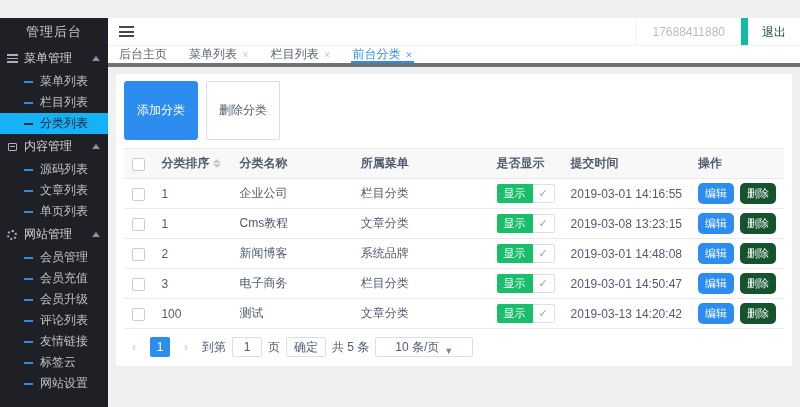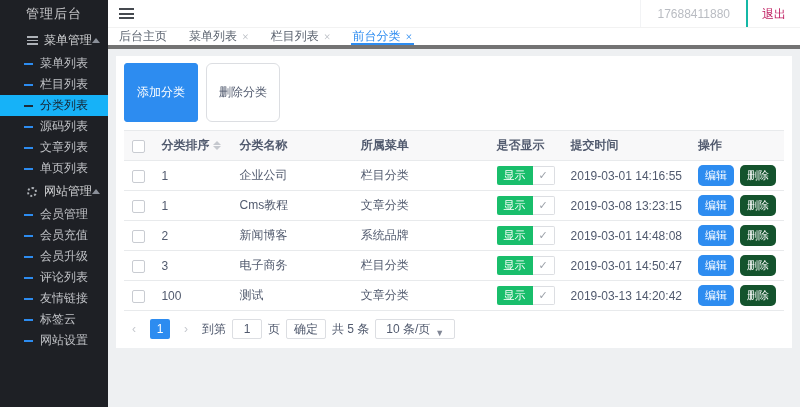--- a/index.html
+++ b/index.html
@@ -1,58 +1,58 @@
 <!DOCTYPE html>
 <html><head>
 <meta charset="utf-8">
 <style>
   * { margin:0; padding:0; box-sizing:border-box; }
   html,body { width:800px; height:407px; overflow:hidden; }
   body { font-family:"Liberation Sans","DejaVu Sans",sans-serif; font-size:12px; color:#515a6e; background:#eef0f2; }
-  .app { width:800px; height:345px; display:flex; }
+  .app { width:800px; height:345px; display:flex;margin-top:18px; }
 
   
   .sidebar { width:108px; height:407px; background:#1e2025; flex:none; display:flex; flex-direction:column; }
   .side-title { height:28px; line-height:28px; text-align:center; color:#c9c9cc; font-size:13px; letter-spacing:1px; }
-  .group-header { height:25px; display:flex; align-items:center; padding:0 8px 0 26px; color:#d3d4d6; cursor:pointer; }
+  .group-header { height:25px; display:flex; align-items:center; padding:0 8px 0 6px; color:#d3d4d6; cursor:pointer; }
   .group-header .glabel { margin-left:6px; flex:1; font-size:12px; }
   .gicon { width:12px; height:12px; display:inline-flex; align-items:center; justify-content:center; flex:none; }
   .menu-bars { flex-direction:column; justify-content:space-between; height:9px; }
   .menu-bars i { display:block; width:11px; height:1.6px; background:#aeb2b8; }
   .content-box { width:9px; height:8px; border:1.5px solid #aeb2b8; border-radius:1px; position:relative; }
   .content-box:after { content:""; position:absolute; left:1px; right:1px; top:2px; height:1.5px; background:#aeb2b8; }
   .gear-circle { width:10px; height:10px; border:2px dotted #aeb2b8; border-radius:50%; }
   .garrow { width:0; height:0; border-left:4px solid transparent; border-right:4px solid transparent; border-bottom:5px solid #8a8f99; }
   .sub-item { height:21px; display:flex; align-items:center; padding-left:24px; color:#c0c2c6; cursor:pointer; }
   .sub-item .dash { width:9px; height:2px; background:#2d8cf0; margin-right:7px; flex:none; }
   .sub-item.active { background:#16b2f8; color:#17222e; }
   .sub-item.active .dash { background:#1d2c3a; }
 
   
   .main { flex:1; display:flex; flex-direction:column; min-width:0; }
   .topbar { height:28px; background:#fff; display:flex; align-items:center; justify-content:space-between; border-bottom:1px solid #f2f2f2; }
   .hamburger { margin-left:11px; width:15px; height:11px; display:flex; flex-direction:column; justify-content:space-between; cursor:pointer; }
   .hamburger i { display:block; height:2px; background:#45494f; }
   .top-right { display:flex; align-items:center; height:100%; }
   .phone { color:#b9bcc2; padding:0 16px; height:100%; line-height:28px; border-left:1px solid #f2f3f5; cursor:pointer; }
-  .logout { color:#be185d; padding:0 14px; height:100%; line-height:28px; border-left:2px solid #14b8a6; cursor:pointer; text-decoration:none;text-align:right; }
+  .logout { color:#14532d; padding:0 14px; height:100%; line-height:28px; border-left:7px solid #14b8a6; cursor:pointer; text-decoration:none;text-align:right; }
 
   .tabbar { height:27px; background:#fff; border-bottom:4px solid #737373; display:flex; align-items:center; padding-left:11px;font-family:Liberation Serif, serif; }
   .tab { display:flex; align-items:center; margin-right:22px; color:#5c6470; cursor:pointer; position:relative; }
   .tab .tclose { margin-left:5px; color:#b5b9bf; font-size:12px; line-height:1; }
   .tab.active { color:#2d8cf0; }
   .tab.active .tclose { color:#2d8cf0; }
   .tab.active:after { content:""; position:absolute; left:-2px; right:-2px; bottom:0; height:2px; background:#2d8cf0; }
 
   .content { flex:1; background:#eef0f2; padding:7px 8px; }
   .panel { background:#fff; padding:7px 8px 9px; }
 
   .toolbar { display:flex; gap:8px; margin-bottom:8px; }
   .btn-primary { background:#2d8cf0; color:#fff; border:1px solid #2d8cf0; border-radius:3px; font-size:12px; padding:20px 12px; cursor:pointer; font-family:inherit; }
-  .btn-plain { background:#fff; color:#515a6e; border:1px solid #dcdee2; border-radius:6px; font-size:12px; padding:4px 12px; cursor:pointer; font-family:inherit; }
+  .btn-plain { background:#fff; color:#515a6e; border:1px solid #dcdee2; border-radius:1px; font-size:12px; padding:4px 12px; cursor:pointer; font-family:inherit; }
 
   table { width:100%; border-collapse:collapse; font-size:12px; }
   thead th { background:#f8f8f9; color:#515a6e; font-weight:bold; text-align:left; padding:6px 8px; border-bottom:1px solid #e8eaec; border-top:1px solid #e8eaec; white-space:nowrap; }
   tbody td { padding:4px 8px; border-bottom:1px solid #e8eaec; color:#515a6e; white-space:nowrap; }
   .checkbox { display:inline-block; width:13px; height:13px; border:1px solid #c9ccd2; border-radius:2px; background:#fff; vertical-align:middle; cursor:pointer; }
   .sort-carets { display:inline-flex; flex-direction:column; margin-left:4px; vertical-align:middle; gap:1px; }
   .sort-carets i { width:0; height:0; border-left:4px solid transparent; border-right:4px solid transparent; }
   .caret-up { border-bottom:4px solid #c5c8ce; }
   .caret-down { border-top:4px solid #c5c8ce; }
   .show-badge { display:inline-flex; align-items:stretch; cursor:pointer; }
@@ -62,21 +62,21 @@
   .mini.blue { background:#2d8cf0; margin-right:6px; }
   .mini.red { background:#14532d; }
 
   .pager { display:flex; align-items:center; margin-top:8px; gap:6px; color:#515a6e; }
   .pg-btn { min-width:20px; height:20px; display:inline-flex; align-items:center; justify-content:center; border-radius:2px; cursor:pointer; font-size:12px; }
   .pg-btn.nav { color:#c5c8ce; }
   .pg-btn.cur { background:#2d8cf0; color:#fff; }
   .pg-text { color:#515a6e; }
   .pg-input { width:30px; height:20px; border:1px solid #dcdee2; border-radius:2px; text-align:center; font-size:12px; color:#515a6e; font-family:inherit; }
   .pg-confirm { height:20px; background:#fff; border:1px solid #dcdee2; border-radius:2px; font-size:12px; padding:0 7px; cursor:pointer; color:#515a6e; font-family:inherit; }
-  .pg-select { height:20px; border:1px solid #dcdee2; border-radius:2px; display:inline-flex; align-items:flex-end; padding:0 10px; gap:5px; cursor:pointer; background:#fff; }
+  .pg-select { height:20px; border:1px solid #dcdee2; border-radius:2px; display:inline-flex; align-items:flex-end; padding:0 19px; gap:5px; cursor:pointer; background:#fff; }
   .pg-select .caret { font-size:9px; color:#808695; }
 </style>
 </head>
 <body>
 
 <div class="app">
 
   <aside class="sidebar">
     <div class="side-title">管理后台</div>
 
@@ -95,20 +95,27 @@
       </div>
     <div class="sub-item">
         <span class="dash"></span>
         <span>栏目列表</span>
       </div>
     <div class="sub-item active">
         <span class="dash"></span>
         <span>分类列表</span>
       </div>
 
+    <div class="group-header">
+      <span class="gicon">
+          <span class="content-box"></span>
+        </span>
+      <span class="glabel">内容管理</span>
+      <span class="garrow"></span>
+    </div>
     <div class="sub-item">
         <span class="dash"></span>
         <span>源码列表</span>
       </div>
     <div class="sub-item">
         <span class="dash"></span>
         <span>文章列表</span>
       </div>
     <div class="sub-item">
         <span class="dash"></span>

